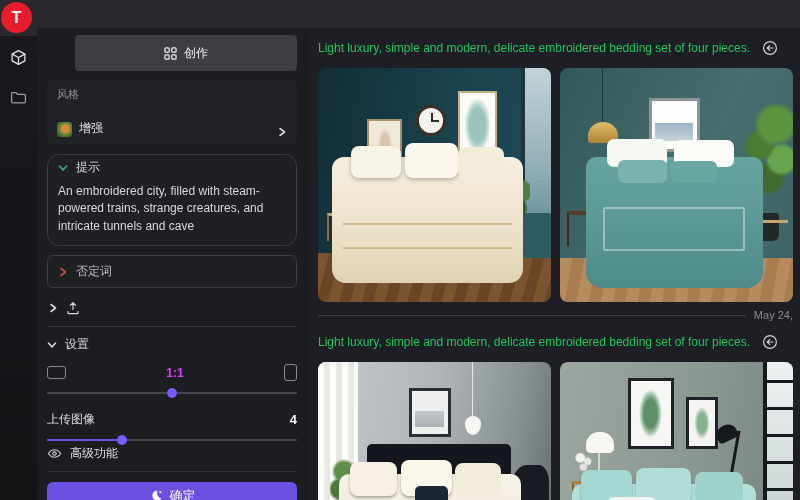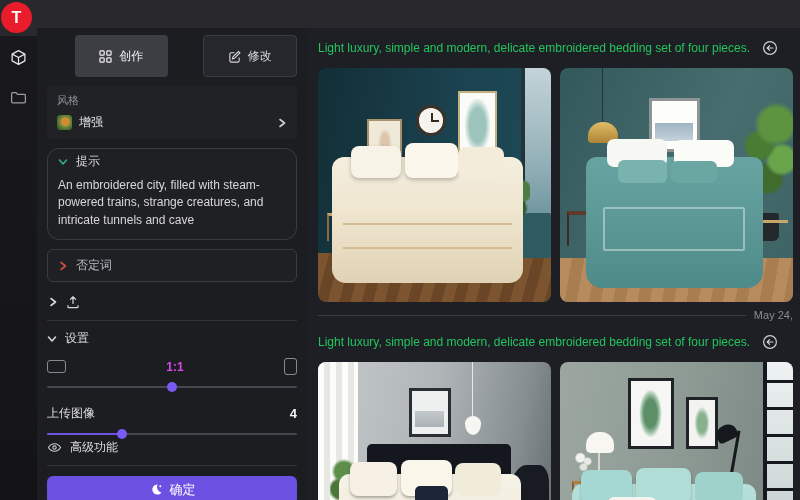--- a/index.html
+++ b/index.html
@@ -22,29 +22,29 @@
   .rail-icon { position:absolute; left:10px; width:17px; height:17px; color:#e4e4e8; cursor:pointer; }
   .rail-icon.cube { top:49px; }
   .rail-icon.folder { top:89px; color:#9a9aa2; }
   .rail-icon svg { width:100%; height:100%; display:block; }
 
   
   .panel { position:absolute; left:37px; top:28px; width:270px; height:472px;
     background:#1c1d21; padding:7px 10px 0 10px; }
 
   .tabs { display:flex; gap:7px; }
-  .tab { flex:1; height:42px; display:flex; align-items:center; justify-content:center; gap:7px;
+  .tab { flex:1; height:36px; display:flex; align-items:center; justify-content:center; gap:7px;
     border-radius:4px; font-size:12px; cursor:pointer;margin-left:28px; }
   .tab.active { background:#3d3e44; color:#f0f0f4; }
   .tab.inactive { background:#26272c; border:1px solid #3a3b41; color:#d8d8dc; }
   .tab svg { width:13px; height:13px; }
 
   .style-box { margin-top:9px; background:#212226; border-radius:6px; padding:7px 10px 8px 10px; }
   .style-label { font-size:11px; color:#8f8f97; }
-  .style-row { display:flex; align-items:center; margin-top:6px; cursor:pointer; }
+  .style-row { display:flex; align-items:flex-end; margin-top:18px; cursor:pointer; }
   .style-thumb { width:15px; height:15px; border-radius:3px; margin-right:7px;
     background:radial-gradient(circle at 55% 45%, #d28a34 0 4px, #6f8f3a 5px, #2f4a24 11px); }
   .style-value { font-size:12px; color:#ececf0; flex:1; }
   .chev { width:10px; height:10px; }
   .chev svg { width:100%; height:100%; display:block; }
 
   .prompt-box { margin-top:9px; border:1px solid #3b3c42; background:#1f2024; border-radius:12px;
     padding:4px 10px 10px 10px; cursor:text; }
   .box-head { display:flex; align-items:center; gap:8px; font-size:12px; color:#dadade; }
   .prompt-text { margin-top:7px; font-size:12px; line-height:1.45; color:#d8d8dc; }
@@ -263,27 +263,20 @@
     <div class="tabs">
       <div class="tab active">
         <svg viewBox="0 0 14 14" fill="none" stroke="currentColor" stroke-width="1.3">
           <rect x="1" y="1" width="4.6" height="4.6" rx="1"></rect>
           <rect x="8.4" y="1" width="4.6" height="4.6" rx="1"></rect>
           <rect x="1" y="8.4" width="4.6" height="4.6" rx="1"></rect>
           <rect x="8.4" y="8.4" width="4.6" height="4.6" rx="1"></rect>
         </svg>
         <span>创作</span>
       </div>
-      <div class="tab inactive">
-        <svg viewBox="0 0 14 14" fill="none" stroke="currentColor" stroke-width="1.2">
-          <path d="M12 8v3.5c0 .8-.7 1.5-1.5 1.5h-7C2.7 13 2 12.3 2 11.5v-7C2 3.7 2.7 3 3.5 3H7"></path>
-          <path d="M11.2 1.6l1.6 1.6L7 9l-2.2.6L5.4 7.4z"></path>
-        </svg>
-        <span>修改</span>
-      </div>
     </div>
 
     <div class="style-box">
       <div class="style-label">风格</div>
       <div class="style-row">
         <span class="style-thumb"></span>
         <span class="style-value">增强</span>
         <span class="chev">
           <svg viewBox="0 0 10 10" fill="none" stroke="#d0d0d6" stroke-width="1.6" stroke-linecap="round" stroke-linejoin="round">
             <polyline points="3,1.5 7.5,5 3,8.5"></polyline>

